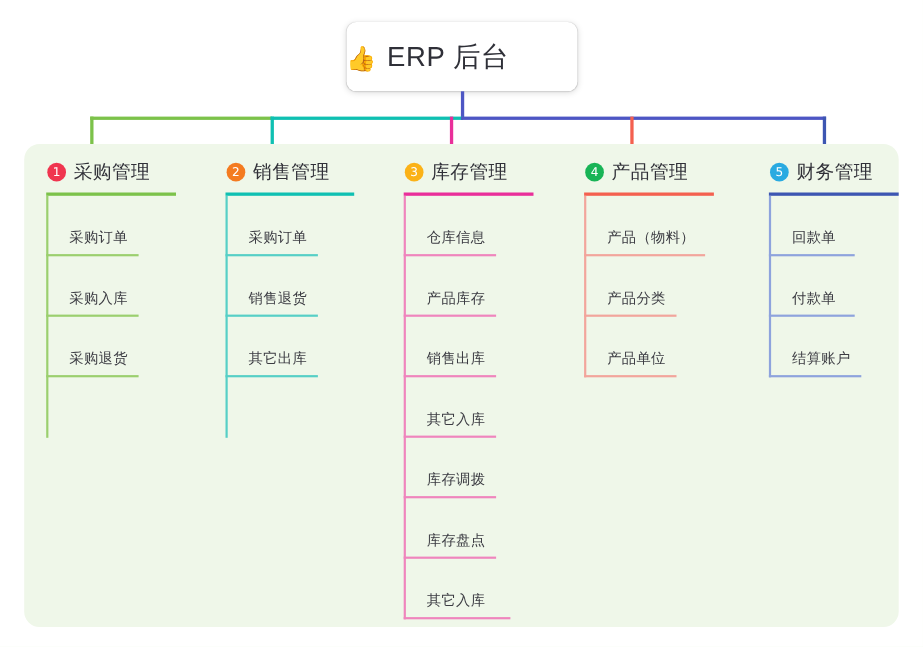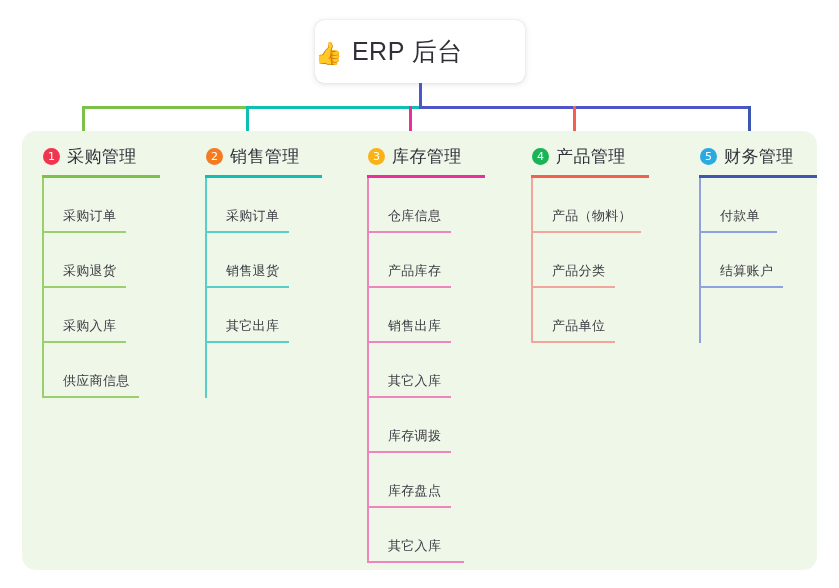--- a/index.html
+++ b/index.html
@@ -174,31 +174,27 @@
         <span class="col-title">采购管理</span>
       </div>
       <div class="col-rule" style="background: rgb(124, 194, 74); width: 118px; margin-left: 9px;"></div>
       <div class="items">
         <div class="spine" style="background: rgb(155, 207, 110); height: 220px;"></div>
         <div class="item">
           <span class="item-label">采购订单</span>
           <div class="item-rule" style="background: rgb(155, 207, 110); width: 84px;"></div>
         </div>
         <div class="item">
+          <span class="item-label">采购入库</span>
+          <div class="item-rule" style="background: rgb(155, 207, 110); width: 84px;"></div>
+        </div>
+        <div class="item">
           <span class="item-label">采购退货</span>
           <div class="item-rule" style="background: rgb(155, 207, 110); width: 84px;"></div>
         </div>
-        <div class="item">
-          <span class="item-label">采购入库</span>
-          <div class="item-rule" style="background: rgb(155, 207, 110); width: 84px;"></div>
-        </div>
-        <div class="item">
-          <span class="item-label">供应商信息</span>
-          <div class="item-rule" style="background: rgb(155, 207, 110); width: 97px;"></div>
-        </div>
       </div>
     </div>
     <div class="col" style="left: 196px; width: 150px;">
       <div class="col-header">
         <span class="badge" style="background: rgb(244, 123, 32);">2</span>
         <span class="col-title">销售管理</span>
       </div>
       <div class="col-rule" style="background: rgb(15, 192, 178); width: 117px; margin-left: 9px;"></div>
       <div class="items">
         <div class="spine" style="background: rgb(86, 207, 198); height: 220px;"></div>
@@ -278,20 +274,24 @@
     </div>
     <div class="col" style="left: 690px; width: 150px;">
       <div class="col-header">
         <span class="badge" style="background: rgb(41, 170, 225);">5</span>
         <span class="col-title">财务管理</span>
       </div>
       <div class="col-rule" style="background: rgb(61, 86, 178); width: 118px; margin-left: 9px;"></div>
       <div class="items">
         <div class="spine" style="background: rgb(142, 163, 221); height: 165px;"></div>
         <div class="item">
+          <span class="item-label">回款单</span>
+          <div class="item-rule" style="background: rgb(142, 163, 221); width: 78px;"></div>
+        </div>
+        <div class="item">
           <span class="item-label">付款单</span>
           <div class="item-rule" style="background: rgb(142, 163, 221); width: 78px;"></div>
         </div>
         <div class="item">
           <span class="item-label">结算账户</span>
           <div class="item-rule" style="background: rgb(142, 163, 221); width: 84px;"></div>
         </div>
       </div>
     </div>
   </div>

